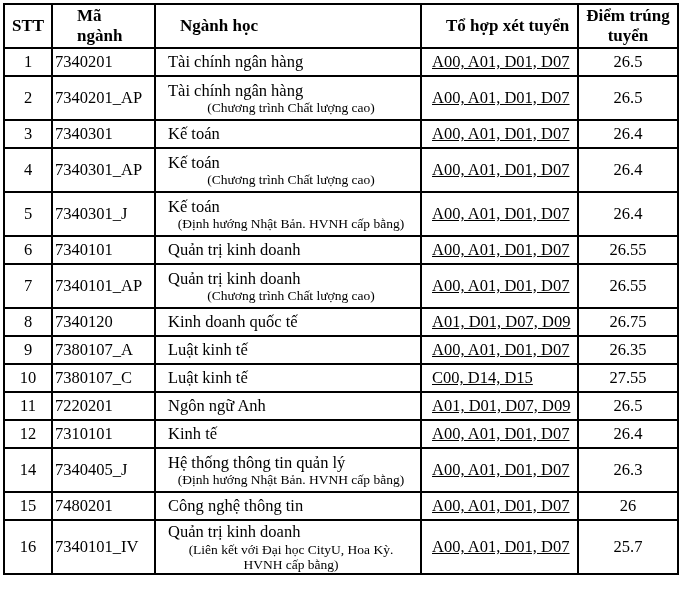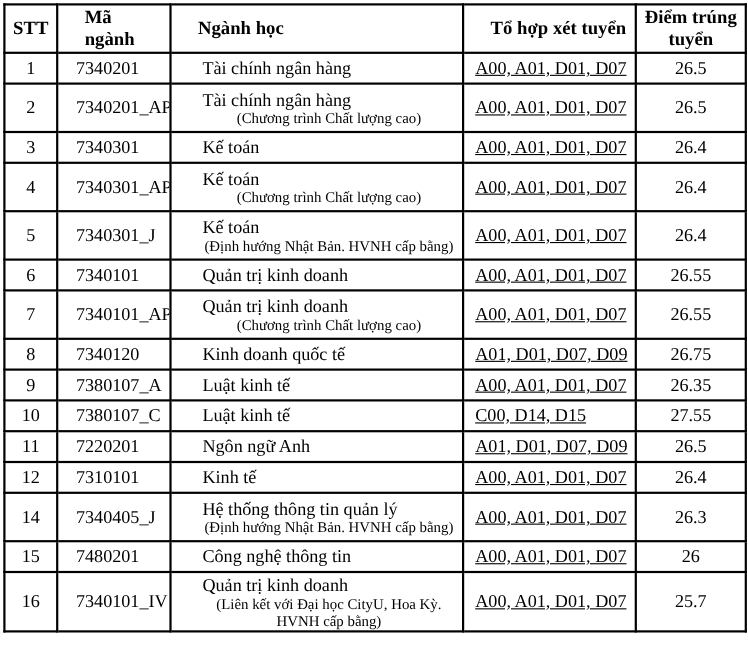--- a/index.html
+++ b/index.html
@@ -52,25 +52,25 @@
 
   .score-table td {
     font-size: 16.5px;
     line-height: 1.2;
   }
   td.cell-stt {
     text-align: center;
     padding: 0 2px;
   }
   td.cell-code {
-    padding-left: 16px;
+    padding-left: 2px;
     margin-top: 30px;
   }
   td.cell-name {
-    padding-left: 28px;
+    padding-left: 12px;
   }
   td.cell-combo {
     padding-left: 10px;
     text-decoration: underline;
   }
   td.cell-score {
     text-align: center;
     font-weight: normal;
     padding: 0 2px;
   }

